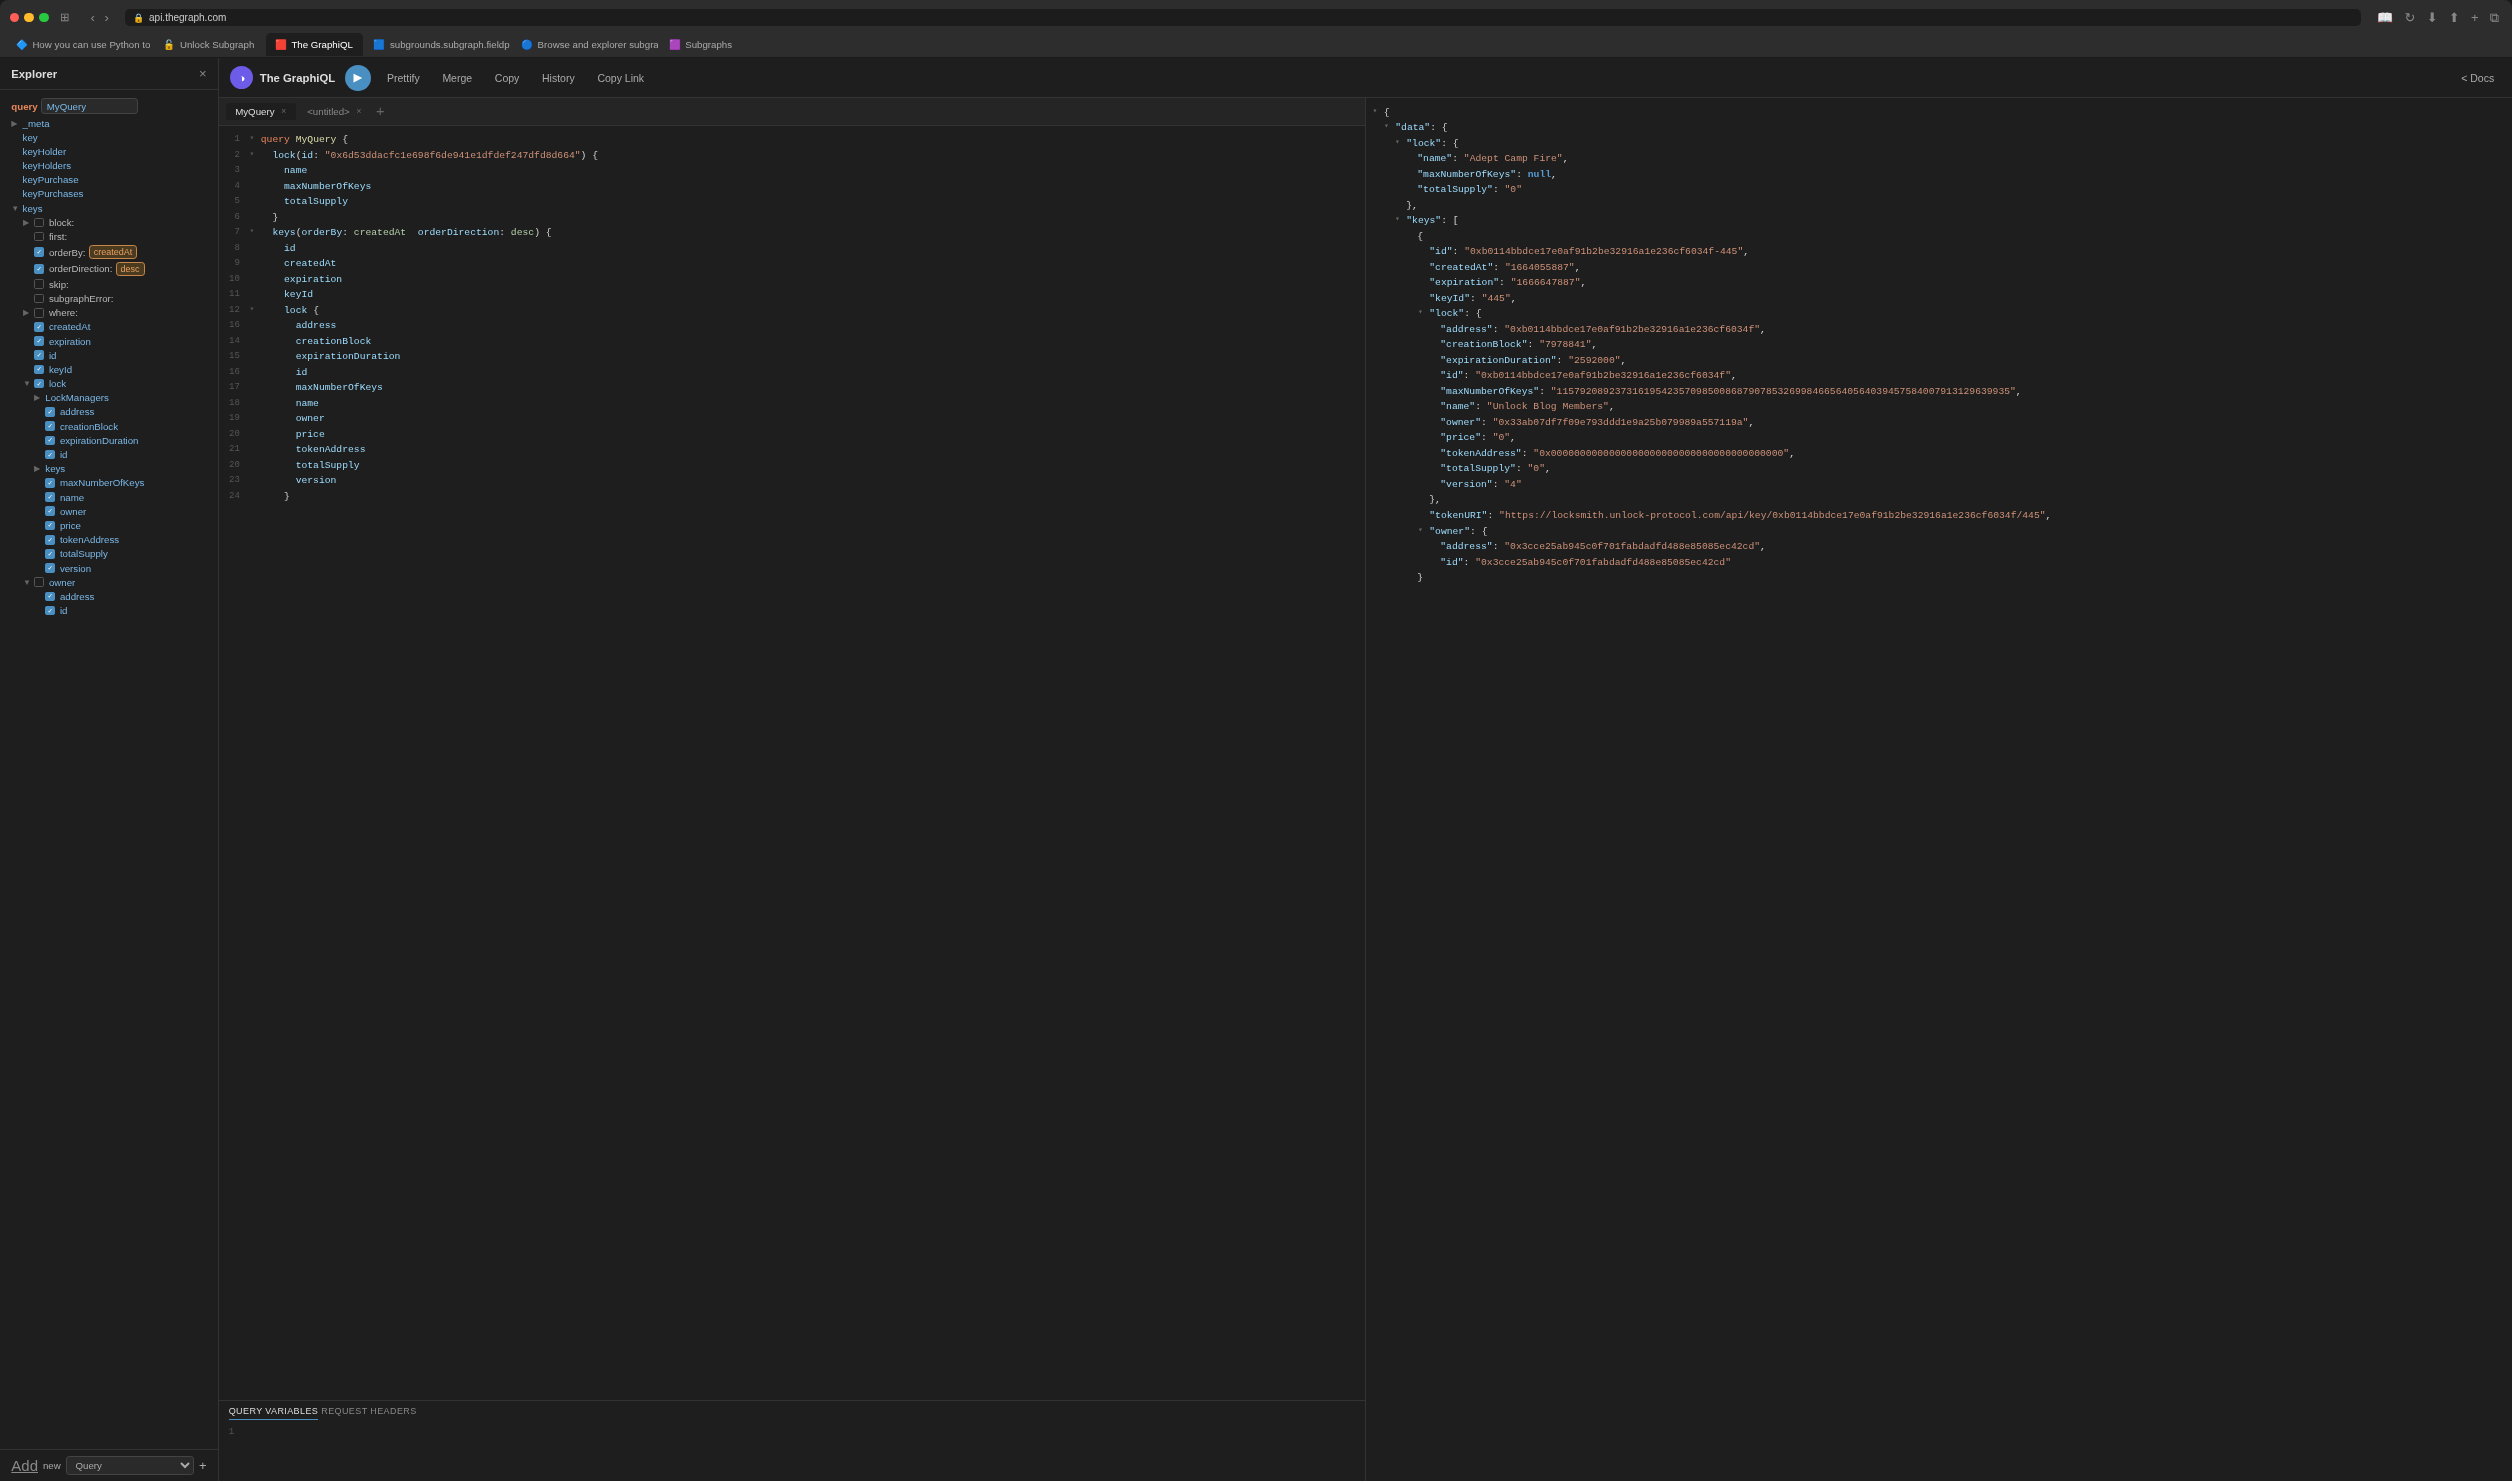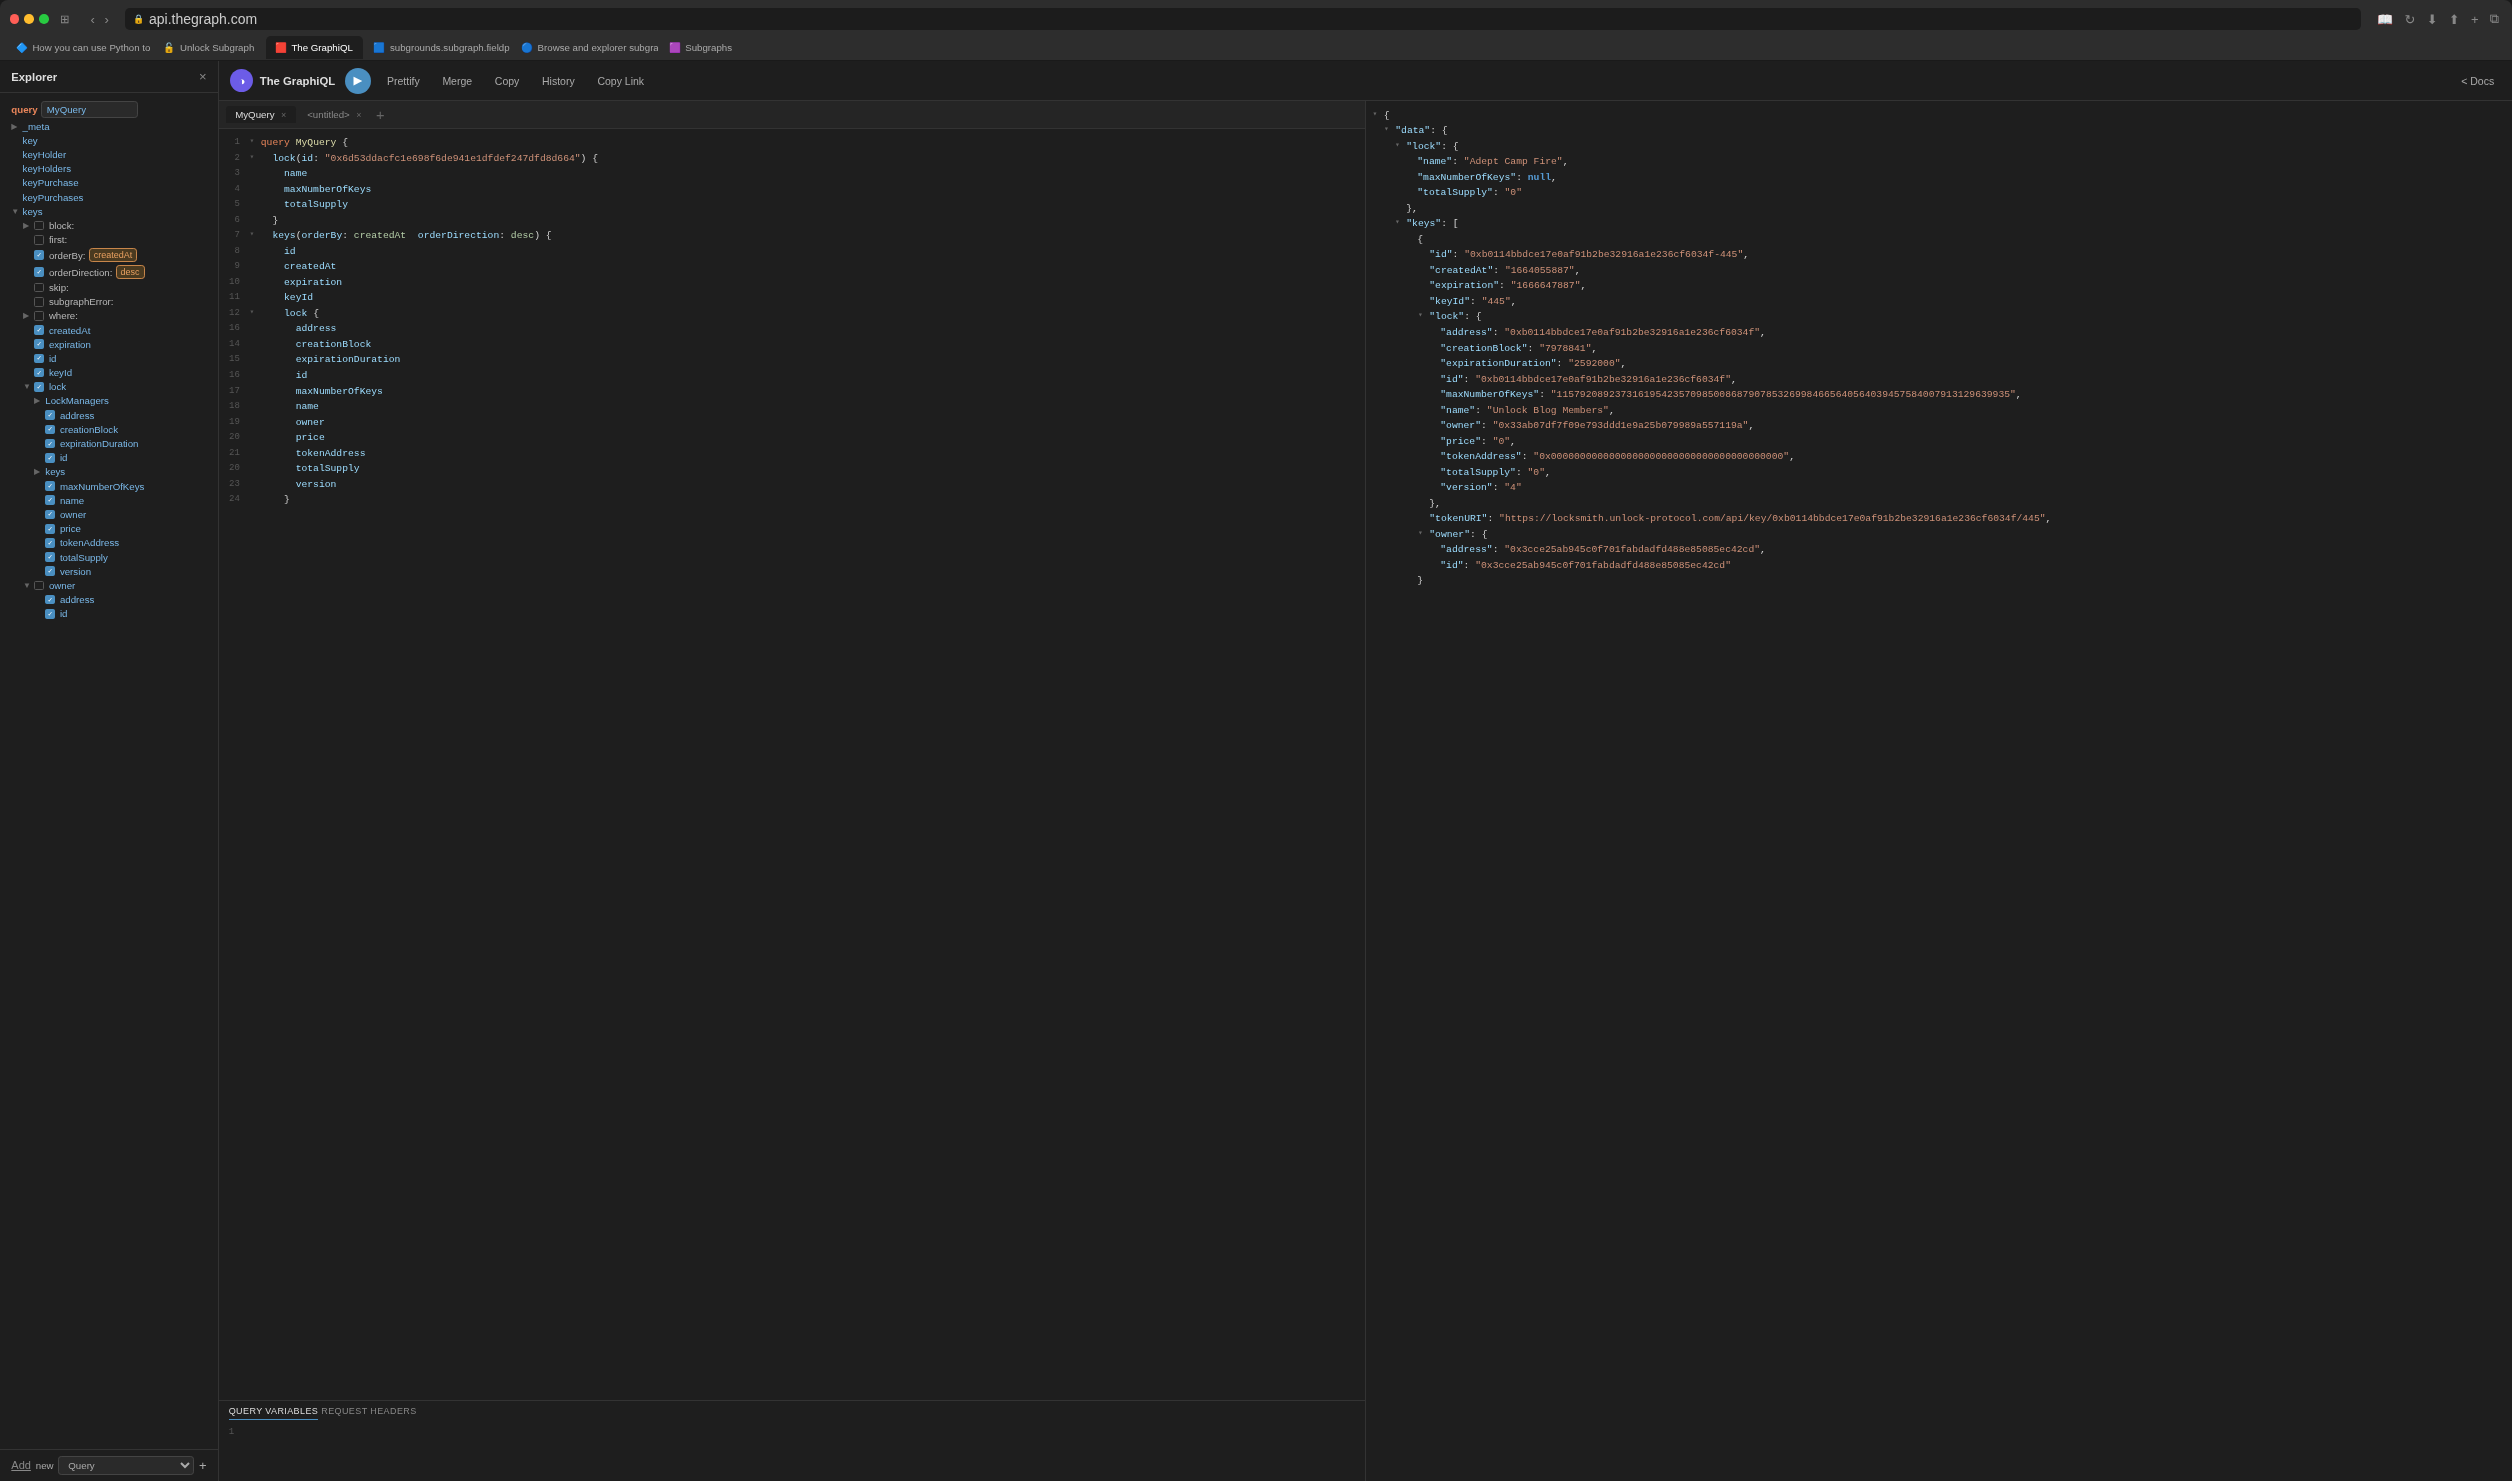--- a/index.html
+++ b/index.html
@@ -75,21 +75,21 @@
       align-items: center;
       background: #1c1c1c;
       border-radius: 4.9px;
       padding: 3.2px 8px;
       gap: 4.9px;
       margin: 0 6.5px;
     }
     .lock-icon { color: #888; font-size: 9px; }
     .address-bar-text {
       color: #ccc;
-      font-size: 14px;
+      font-size: 10px;
     }
 
     .browser-actions {
       display: flex;
       gap: 4.9px;
       align-items: center;
       color: #888;
       font-size: 13px;
     }
     .browser-action-btn {
@@ -253,21 +253,21 @@
       color: #e8a060;
     }
 
     .sidebar-footer {
       padding: 6.5px 11.3px;
       border-top: 0.8px solid #333;
       display: flex;
       align-items: center;
       gap: 4.9px;
     }
-    .add-label { color: #888; font-size: 11px; text-decoration: underline; }
+    .add-label { color: #888; font-size: 15px; text-decoration: underline; }
     .add-new-label { color: #aaa; font-size: 9.7px; }
     .type-select {
       background: #2a2a2a;
       border: 0.8px solid #444;
       color: #aaa;
       font-size: 9.7px;
       padding: 1.6px 4.9px;
       border-radius: 3.2px;
       flex: 1;
     }

